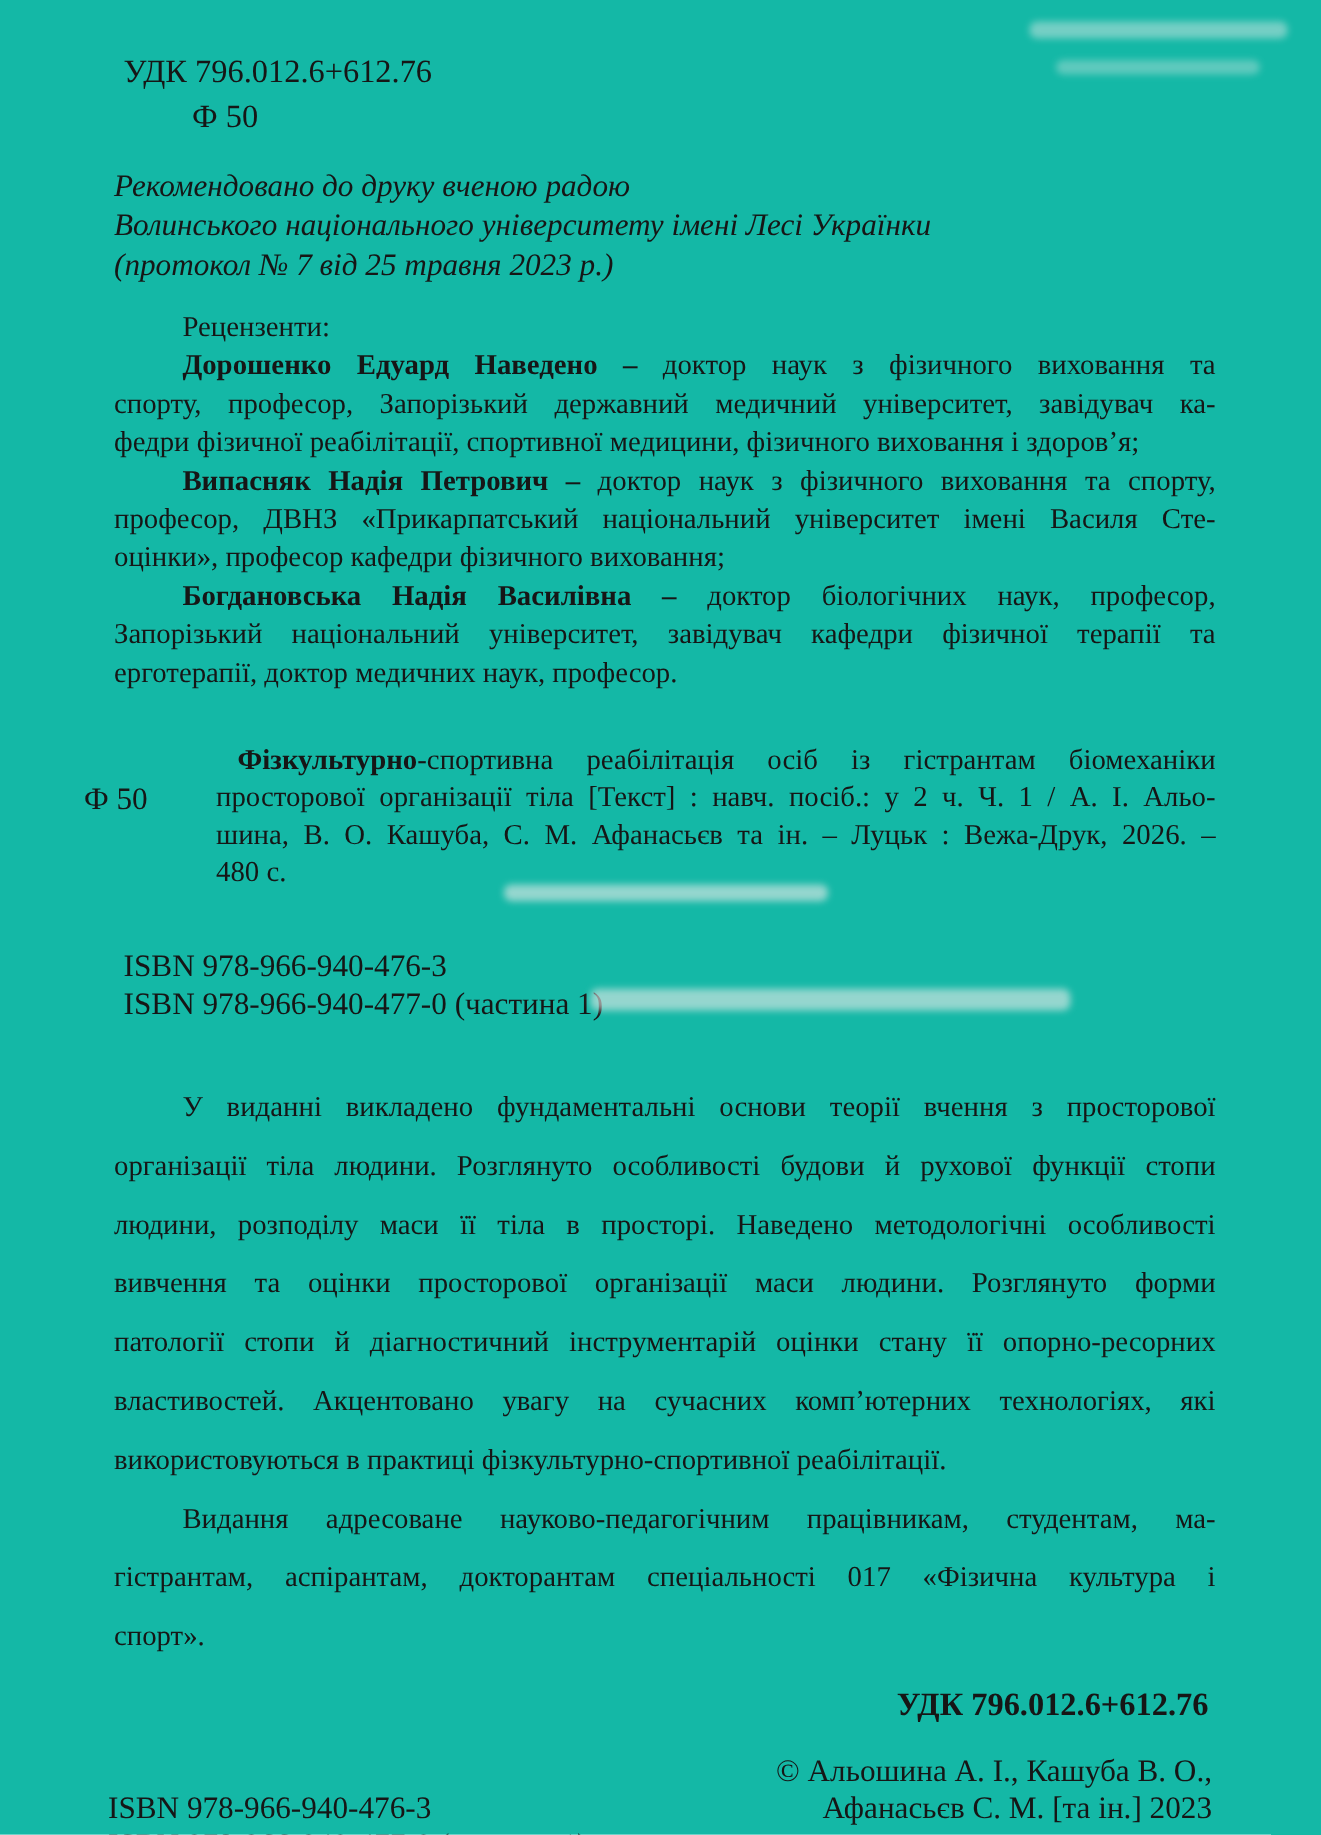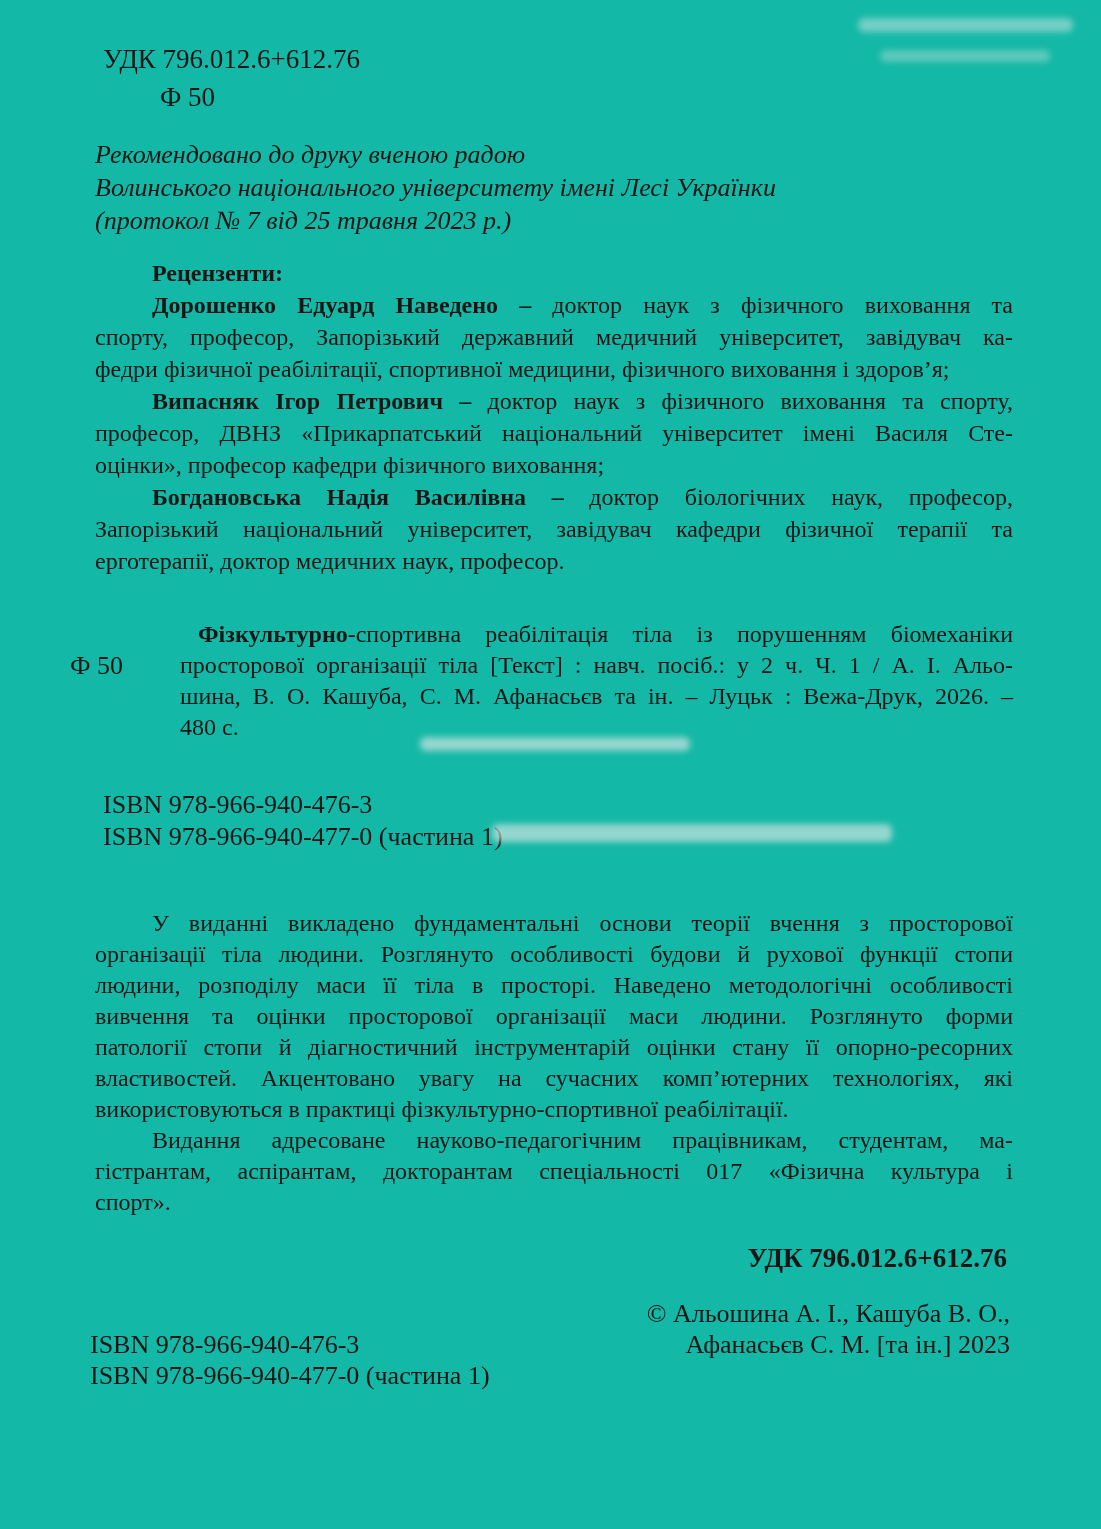--- a/index.html
+++ b/index.html
@@ -12,32 +12,32 @@
   .jline { white-space:normal; text-align:justify; text-align-last:justify; word-spacing:-1.5px; }
   .ind  { padding-left:57px; }
   .b    { font-weight:bold; }
 
   .udk-top { margin:40px 0 0 103px; font-size:27px; line-height:38px; }
   .udk-top .sign { margin-left:57px; }
 
   .recommend { margin:22px 88px 0 95px; font-style:italic; font-size:26px; line-height:33px; }
 
   .reviewers { margin:20px 88px 0 95px; }
-  .reviewers .heading { font-weight:bold; padding-left:57px; font-size:24px; line-height:32px; }
+  .reviewers .heading { font-weight:normal; padding-left:57px; font-size:24px; line-height:32px; }
   .reviewers .line { line-height:32px; }
 
   .biblio { position:relative; margin:42px 88px 0 180px; }
   .biblio .code { position:absolute; left:-110px; top:31px; font-size:26px; line-height:31px; }
   .biblio .line { line-height:31px; }
   .biblio .ind { padding-left:18px; }
 
   .isbn-top { margin:46px 0 0 103px; font-size:26px; line-height:32px; }
 
   .annotation { margin:55px 88px 0 95px; }
-  .annotation .line { line-height:31px; }
+  .annotation .line { line-height:31px;margin-top:18px; }
 
   .udk-bottom { margin:21px 94px 0 0; text-align:right; font-weight:bold; font-size:27px; line-height:38px; }
 
   .bottom-row { display:flex; justify-content:space-between; align-items:flex-start; margin:21px 91px 0 90px; }
   .isbn-bottom { margin-top:31px; font-size:26px; line-height:31px; }
   .copyright { text-align:right; font-size:26px; line-height:31px; }
 
   .smudge { position:absolute; background:#ebebea; filter:blur(3px); border-radius:6px; opacity:.6; }
   #s1 { left:420px; top:737px; width:270px; height:14px; }
   #s2 { left:492px; top:824px; width:400px; height:18px; }
@@ -68,36 +68,36 @@
   <div class="reviewers">
     <div class="heading">Рецензенти:</div>
 
     <div class="line jline ind">
       <span class="b">Дорошенко Едуард Наведено –</span><span> доктор наук з фізичного виховання та</span>
     </div>
     <div class="line jline">спорту, професор, Запорізький державний медичний університет, завідувач ка-</div>
     <div class="line">федри фізичної реабілітації, спортивної медицини, фізичного виховання і здоров’я;</div>
 
     <div class="line jline ind">
-      <span class="b">Випасняк Ігор Петрович –</span><span> доктор наук з фізичного виховання та спорту,</span>
+      <span class="b">Випасняк Надія Петрович –</span><span> доктор наук з фізичного виховання та спорту,</span>
     </div>
     <div class="line jline">професор, ДВНЗ «Прикарпатський національний університет імені Василя Сте-</div>
     <div class="line">оцінки», професор кафедри фізичного виховання;</div>
 
     <div class="line jline ind">
       <span class="b">Богдановська Надія Василівна –</span><span> доктор біологічних наук, професор,</span>
     </div>
     <div class="line jline">Запорізький національний університет, завідувач кафедри фізичної терапії та</div>
     <div class="line">ерготерапії, доктор медичних наук, професор.</div>
   </div>
 
   <div class="biblio">
     <div class="code">Ф 50</div>
     <div class="line jline ind">
-      <span class="b">Фізкультурно</span><span>-спортивна реабілітація тіла із порушенням біомеханіки</span>
+      <span class="b">Фізкультурно</span><span>-спортивна реабілітація осіб із гістрантам біомеханіки</span>
     </div>
     <div class="line jline">просторової організації тіла [Текст] : навч. посіб.: у 2 ч. Ч. 1 / А. І. Альо-</div>
     <div class="line jline">шина, В. О. Кашуба, С. М. Афанасьєв та ін. – Луцьк : Вежа-Друк, 2026. –</div>
     <div class="line">480 с.</div>
   </div>
 
   <div class="isbn-top">
     <div>ISBN 978-966-940-476-3</div>
     <div>ISBN 978-966-940-477-0 (частина 1)</div>
   </div>

